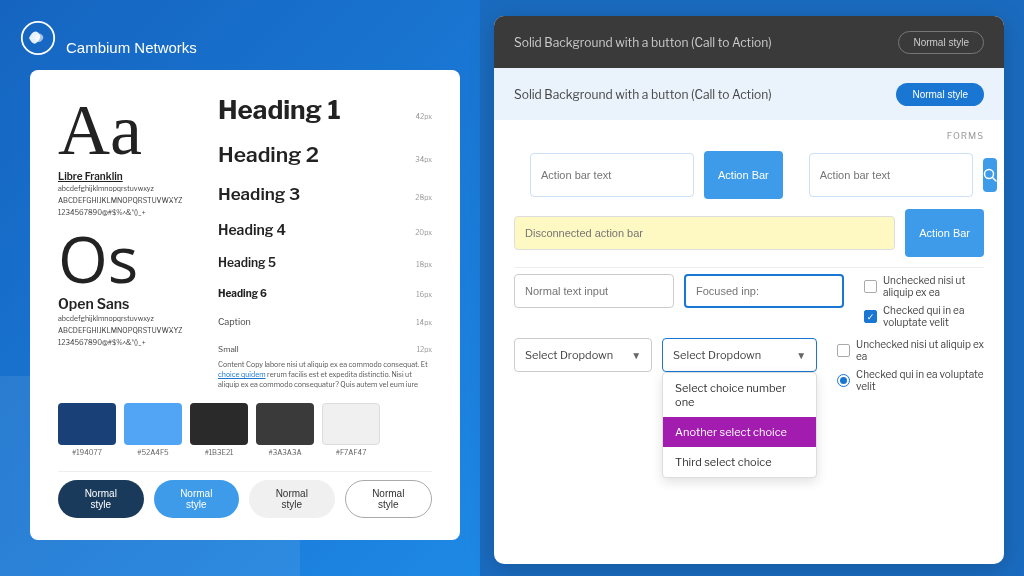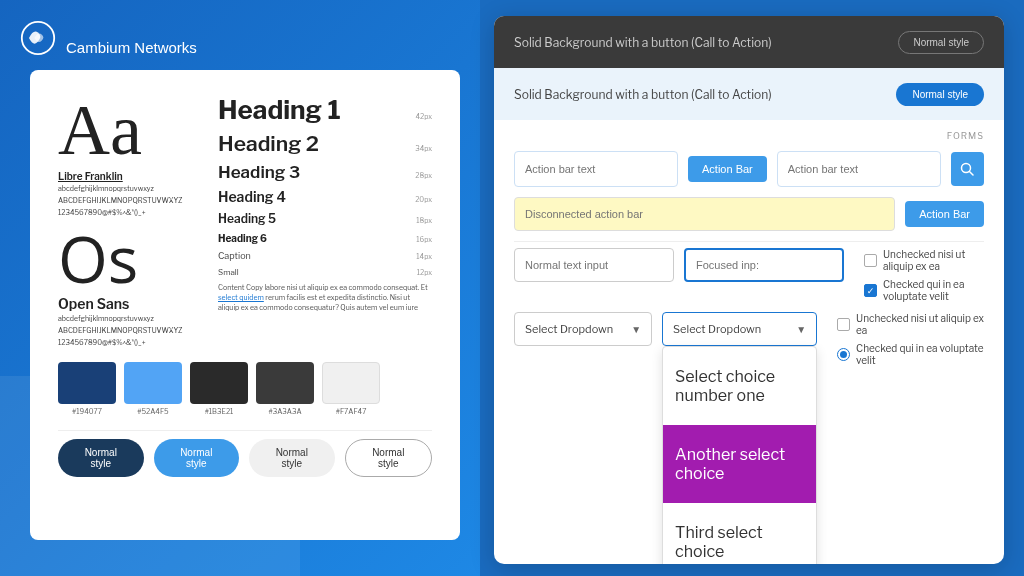--- a/index.html
+++ b/index.html
@@ -109,21 +109,21 @@
       line-height: 1.4;
       margin-top: 2px;
     }
 
     .typo-right {
       flex: 1;
     }
     .heading-rows {
       display: flex;
       flex-direction: column;
-      gap: 6px;
+      gap: 17px;
       justify-content: center;
     }
     .heading-row {
       display: flex;
       align-items: baseline;
       justify-content: space-between;
     }
     .h1 { font-size: 26px; font-weight: 700; color: #222; }
     .h2 { font-size: 21px; font-weight: 600; color: #222; }
     .h3 { font-size: 17px; font-weight: 600; color: #222; }
@@ -301,35 +301,36 @@
 
     
     .action-bar-row {
       display: flex;
       gap: 10px;
       align-items: center;
       margin-bottom: 10px;
     }
     .action-bar-input {
       flex: 1;
-      height: 36px;
+      height: 44px;
       border: 1.5px solid #cce0f5;
       border-radius: 4px;
       padding: 0 10px;
       font-size: 11px;
       color: #444;
       background: white;
       outline: none;
+      margin-left: 16px;
     }
     .btn-action-bar {
       background: #3d9be9;
       color: white;
       border: none;
       border-radius: 4px;
-      padding: 7px 14px;
+      padding: 18px 14px;
       font-size: 11px;
       cursor: pointer;
       white-space: nowrap;
     }
     .btn-search {
       background: #3d9be9;
       color: white;
       border: none;
       border-radius: 4px;
       width: 34px;
@@ -476,22 +477,22 @@
     .dropdown-options {
       background: white;
       border: 1px solid #ddd;
       border-radius: 4px;
       box-shadow: 0 4px 12px rgba(0,0,0,0.12);
       width: 155px;
       overflow: hidden;
       z-index: 20;
     }
     .dropdown-option {
-      padding: 20px 12px;
-      font-size: 16px;
+      padding: 8px 12px;
+      font-size: 11px;
       color: #333;
       cursor: pointer;
     }
     .dropdown-option.selected {
       background: #a21caf;
       color: white;
     }
 
     .checkbox-group2 {
       display: flex;
@@ -567,21 +568,21 @@
         <div class="heading-row">
           <span class="caption-text">Caption</span>
           <span class="size-label">14px</span>
         </div>
         <div class="heading-row">
           <span class="small-text">Small</span>
           <span class="size-label">12px</span>
         </div>
       </div>
       <div class="content-copy">
-        Content Copy labore nisi ut aliquip ex ea commodo consequat. Et <a href="#">select quidem</a> rerum facilis est et expedita distinctio. Nisi ut aliquip ex ea commodo consequatur? Quis autem vel eum iure
+        Content Copy labore nisi ut aliquip ex ea commodo consequat. Et <a href="#">choice quidem</a> rerum facilis est et expedita distinctio. Nisi ut aliquip ex ea commodo consequatur? Quis autem vel eum iure
       </div>
     </div>
   </div>
 
   <div class="color-section">
     <div class="swatch">
       <div class="swatch-box" style="background:#194077;"></div>
       <span class="swatch-label">#194077</span>
     </div>
     <div class="swatch">

